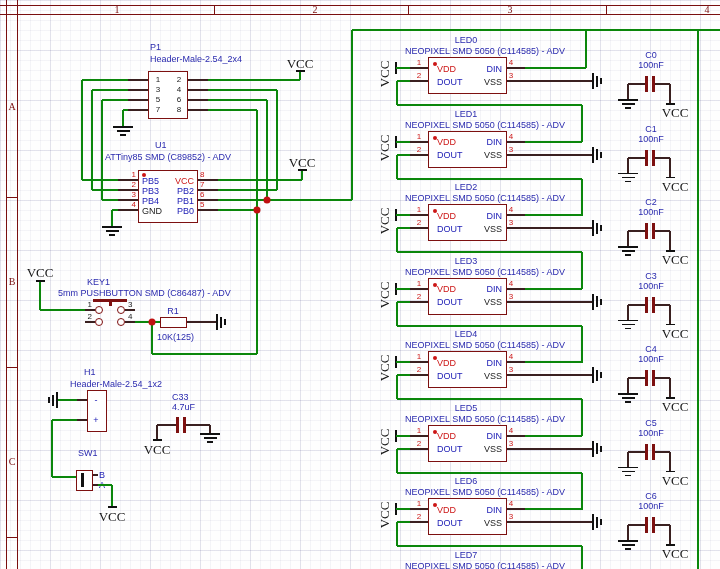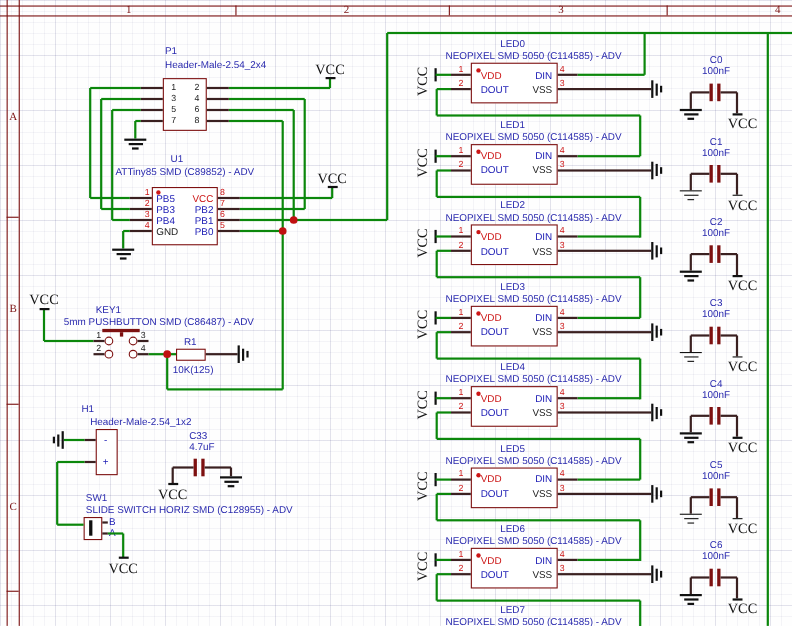--- a/index.html
+++ b/index.html
@@ -102,33 +102,32 @@
   <div class="circ" style="left:121px;top:322px"></div>
   <span class="txt pnumk r" style="left:92px;top:305px">1</span>
   <span class="txt pnumk r" style="left:92px;top:317px">2</span>
   <span class="txt pnumk l" style="left:128px;top:305px">3</span>
   <span class="txt pnumk l" style="left:128px;top:317px">4</span>
 
   <span class="txt ref c" style="left:173px;top:311px">R1</span>
   <div class="mbox" style="left:160px;top:317px;width:27px;height:11px"></div>
   <span class="txt ref l" style="left:157px;top:337px">10K(125)</span>
 
-  <span class="txt ref l" style="left:74px;top:372px">H1</span>
-  <span class="txt ref l" style="left:82px;top:384px">Header-Male-2.54_1x2</span>
+  <span class="txt ref l" style="left:84px;top:372px">H1</span>
+  <span class="txt ref l" style="left:70px;top:384px">Header-Male-2.54_1x2</span>
   <div class="mbox" style="left:87px;top:390px;width:20px;height:42px"></div>
   <span class="txt pname c" style="left:96px;top:400px">-</span>
   <span class="txt pname c" style="left:96px;top:420px">+</span>
 
   <span class="txt ref l" style="left:172px;top:397px">C33</span>
   <span class="txt ref l" style="left:172px;top:407px">4.7uF</span>
   <div class="ml" style="left:176px;top:417px;width:3px;height:16px"></div>
   <div class="ml" style="left:183px;top:417px;width:3px;height:16px"></div>
 
   <span class="txt ref l" style="left:78px;top:453px">SW1</span>
-  <span class="txt ref l" style="left:78px;top:464px">SLIDE SWITCH HORIZ SMD (C128955) - ADV</span>
   <div class="mbox" style="left:76px;top:470px;width:17px;height:21px"></div>
   <div class="bar" style="left:81px;top:473px;width:3px;height:14px"></div>
   <span class="txt pname l" style="left:99px;top:475px">B</span>
   <span class="txt pname l" style="left:99px;top:485px">A</span>
 
   <div id="gen" class="abs" style="left:0;top:0">
       <div class="wire" style="position: absolute; left: 352px; top: 29px; width: 368px; height: 2px;"></div>
       <div class="wire" style="position: absolute; left: 525px; top: 67px; width: 61px; height: 2px;"></div>
       <div class="wire" style="position: absolute; left: 218px; top: 199px; width: 134px; height: 2px;"></div>
       <div class="wire" style="position: absolute; left: 208px; top: 99px; width: 59px; height: 2px;"></div>

